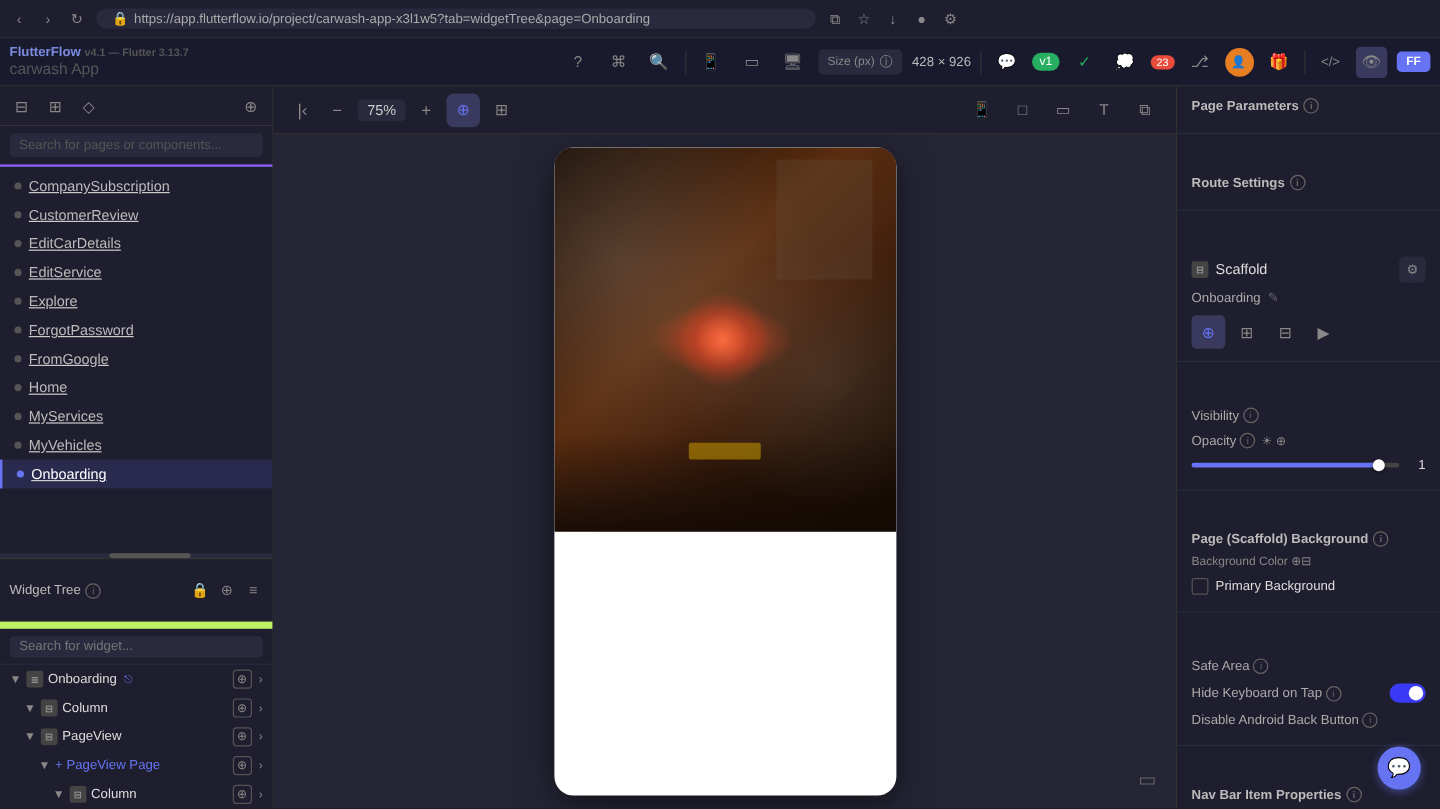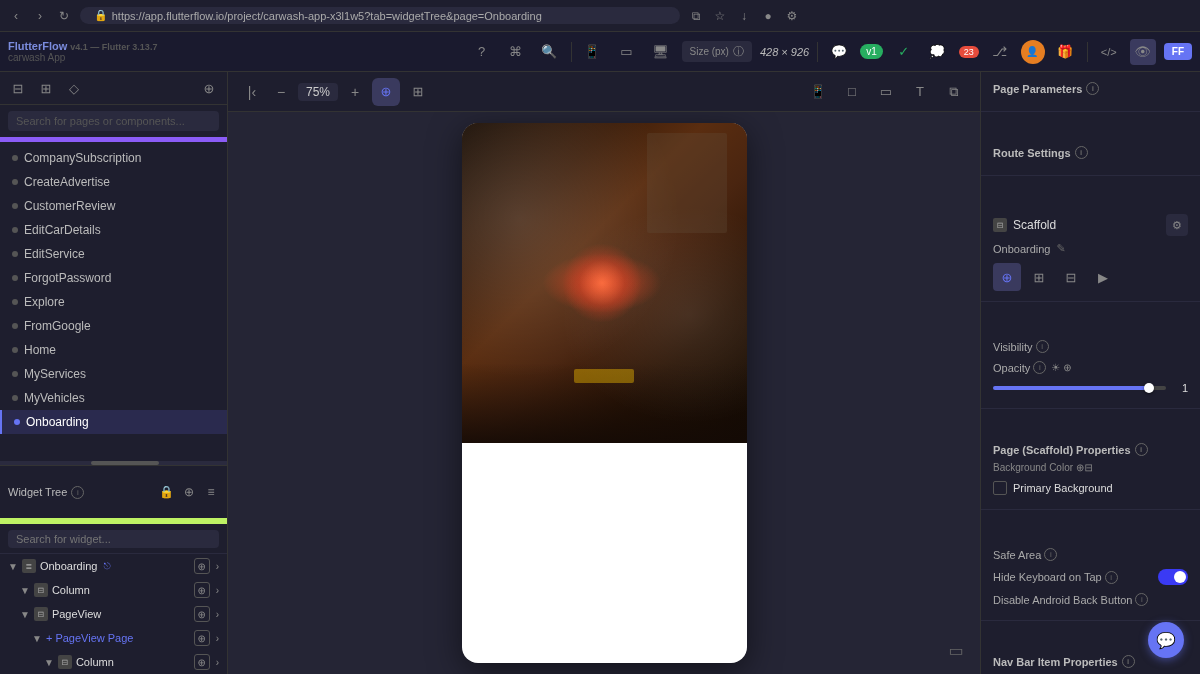--- a/index.html
+++ b/index.html
@@ -84,38 +84,39 @@
       align-items: center;
       justify-content: center;
       border-radius: 4px;
       cursor: pointer;
       color: #888;
       font-size: 13px;
     }
 
     .search-bar {
       padding: 6px 8px;
-      border-bottom: 5px solid #8b5cf6;
+      border-bottom: 2px solid #8b5cf6;
     }
     .search-input {
       width: 100%;
       background: #2a2a3e;
       border: none;
       border-radius: 4px;
       padding: 4px 8px;
       color: #ccc;
       font-size: 11px;
       outline: none;
     }
     .search-input::placeholder { color: #555; }
 
     .nav-list {
       flex: 1;
       overflow-y: auto;
       padding: 4px 0;
+      text-decoration: underline;
     }
     .nav-list::-webkit-scrollbar { width: 4px; }
     .nav-list::-webkit-scrollbar-thumb { background: #444; border-radius: 2px; }
 
     .nav-item {
       display: flex;
       align-items: center;
       padding: 5px 12px;
       font-size: 12px;
       color: #bbb;
@@ -690,39 +691,39 @@
     <span class="top-icon">●</span>
     <span class="top-icon">⚙</span>
   </div>
 </div>
 
 <div class="top-bar-main">
   <div>
     <div class="brand-logo">
       <span>FlutterFlow</span> <span class="brand-version">v4.1 — Flutter 3.13.7</span>
     </div>
-    <div style="font-size:10px;color:#555;">carwash App</div>
+    <div style="font-size:13px;color:#555;">carwash App</div>
   </div>
 
   <div class="header-icons">
     <div class="header-icon-btn">?</div>
     <div class="header-icon-btn">⌘</div>
     <div class="header-icon-btn">🔍</div>
 
     <div class="separator"></div>
 
     <div class="header-icon-btn">📱</div>
     <div class="header-icon-btn">▭</div>
     <div class="header-icon-btn">🖥</div>
 
     <div style="background:#2a2a3e;padding:3px 8px;border-radius:4px;font-size:11px;display:flex;align-items:center;gap:4px;">
       <span style="color:#888;font-size:10px;">Size (px)</span>
       <span style="color:#888;">ⓘ</span>
     </div>
-    <div style="font-size:11px;color:#bbb;font-style:italic;">428 × 926</div>
+    <div style="font-size:11px;color:#bbb;">428 × 926</div>
 
     <div class="separator"></div>
 
     <div class="header-icon-btn">💬</div>
     <div style="display:flex;align-items:center;gap:2px;background:#27ae60;border-radius:10px;padding:2px 6px;">
       <span style="font-size:10px;color:#fff;">v1</span>
     </div>
     <div class="header-icon-btn" style="color:#27ae60;">✓</div>
     <div class="header-icon-btn">💭</div>
     <div style="background:#e74c3c;color:#fff;font-size:9px;border-radius:8px;padding:1px 5px;">23</div>
@@ -750,41 +751,37 @@
       <input class="search-input" type="text" placeholder="Search for pages or components..." style="">
     </div>
 
     <div class="nav-list">
       <div class="nav-item">
         <div class="nav-dot"></div>
         <span>CompanySubscription</span>
       </div>
       <div class="nav-item">
         <div class="nav-dot"></div>
-        <span>CreateAdvertise</span>
-      </div>
-      <div class="nav-item">
-        <div class="nav-dot"></div>
         <span>CustomerReview</span>
       </div>
       <div class="nav-item">
         <div class="nav-dot"></div>
         <span>EditCarDetails</span>
       </div>
       <div class="nav-item">
         <div class="nav-dot"></div>
         <span>EditService</span>
       </div>
       <div class="nav-item">
         <div class="nav-dot"></div>
-        <span>ForgotPassword</span>
+        <span>Explore</span>
       </div>
       <div class="nav-item">
         <div class="nav-dot"></div>
-        <span>Explore</span>
+        <span>ForgotPassword</span>
       </div>
       <div class="nav-item">
         <div class="nav-dot"></div>
         <span>FromGoogle</span>
       </div>
       <div class="nav-item">
         <div class="nav-dot"></div>
         <span>Home</span>
       </div>
       <div class="nav-item">
@@ -953,21 +950,21 @@
       <div style="display:flex;align-items:center;gap:6px;padding:4px 0;">
         <div class="opacity-slider">
           <div class="opacity-thumb"></div>
         </div>
         <span class="opacity-value">1</span>
       </div>
     </div>
 
     <div class="panel-section">
       <div class="panel-section-title">
-        <span>Page (Scaffold) Properties</span>
+        <span>Page (Scaffold) Background</span>
         <div class="info-icon">i</div>
       </div>
 
       <div style="font-size:10px;color:#888;margin-bottom:4px;display:flex;align-items:center;gap:3px;">
         <span>Background Color</span>
         <span style="color:#888;font-size:10px;">⊕⊟</span>
       </div>
       <div class="bg-color-row">
         <div class="color-swatch"></div>
         <span class="color-label">Primary Background</span>

